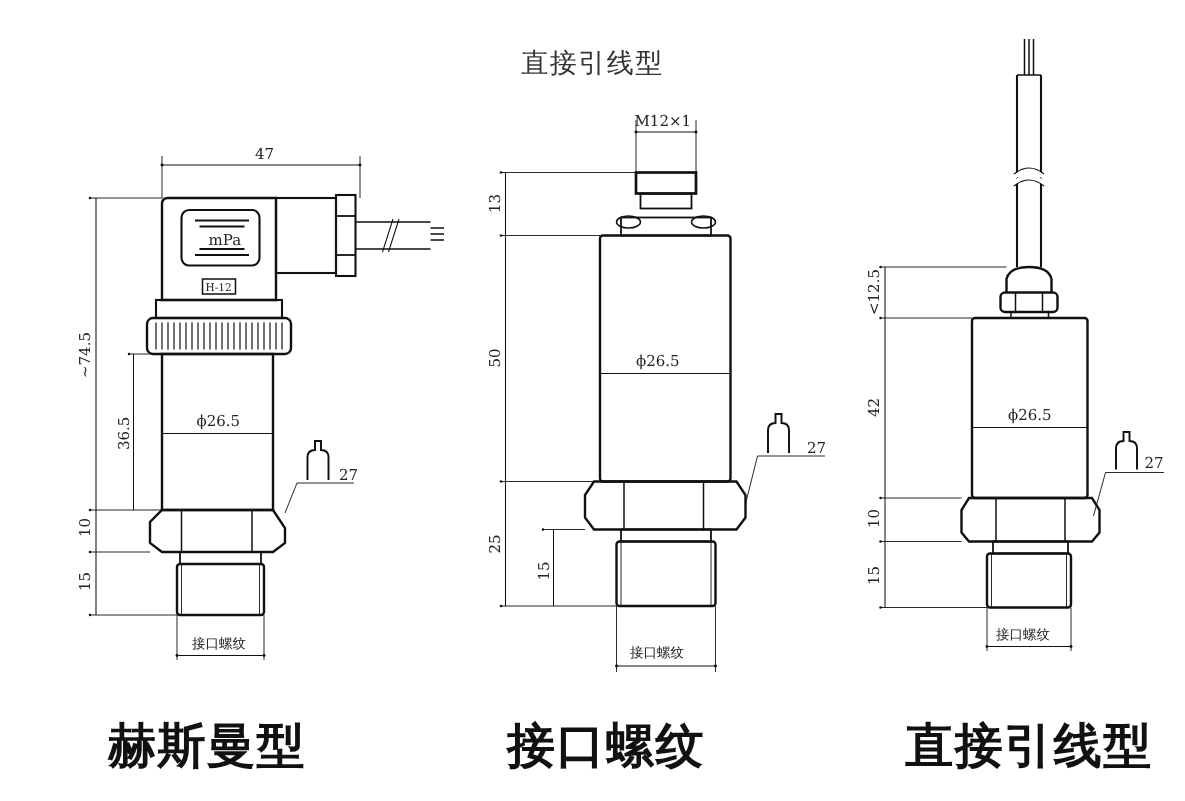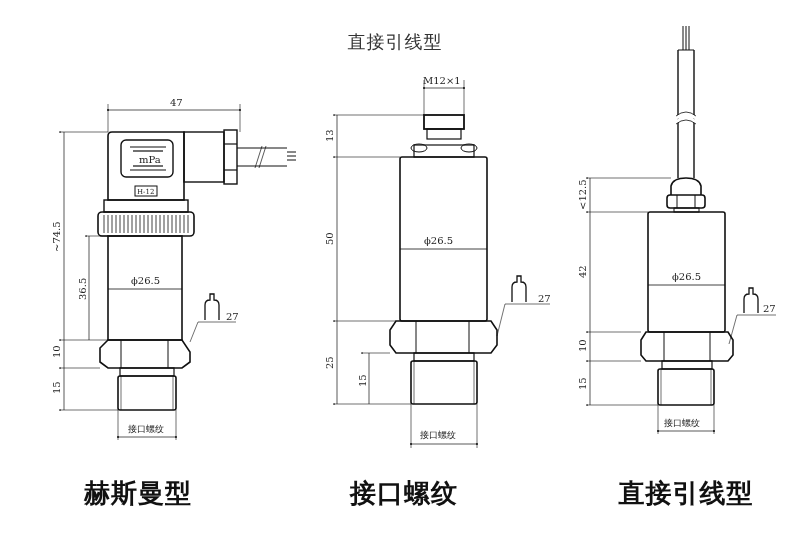--- a/index.html
+++ b/index.html
@@ -1,19 +1,19 @@
 <!DOCTYPE html>
 <html><head>
 <meta charset="utf-8">
 <style>
   html, body { margin: 0; padding: 0; background: #ffffff; }
   body { width: 790px; height: 534px; position: relative; overflow: hidden; font-family: "DejaVu Sans", sans-serif; }
   #page-title { position: absolute; left: 0; width: 790px; top: 30px; text-align: center; font-size: 18px; color: #333; letter-spacing: 1px; }
   svg#drawing { position: absolute; left: 0; top: 0; }
-  .caption { position: absolute; top: 476px; font-size: 26px; font-weight: bold; color: #111; text-align: center; width: 220px; letter-spacing: 1px; }
+  .caption { position: absolute; top: 476px; font-size: 32px; font-weight: bold; color: #111; text-align: center; width: 220px; letter-spacing: 1px; }
   .dim { font-family: "DejaVu Serif", serif; font-size: 10px; fill: #222; }
   .dimcn { font-family: "DejaVu Sans", sans-serif; font-size: 9px; fill: #222; }
 </style>
 </head>
 <body>
 
 <div id="page-title">直接引线型</div>
 
 <svg id="drawing" width="790" height="534" viewBox="0 0 790 534">
   <defs>

